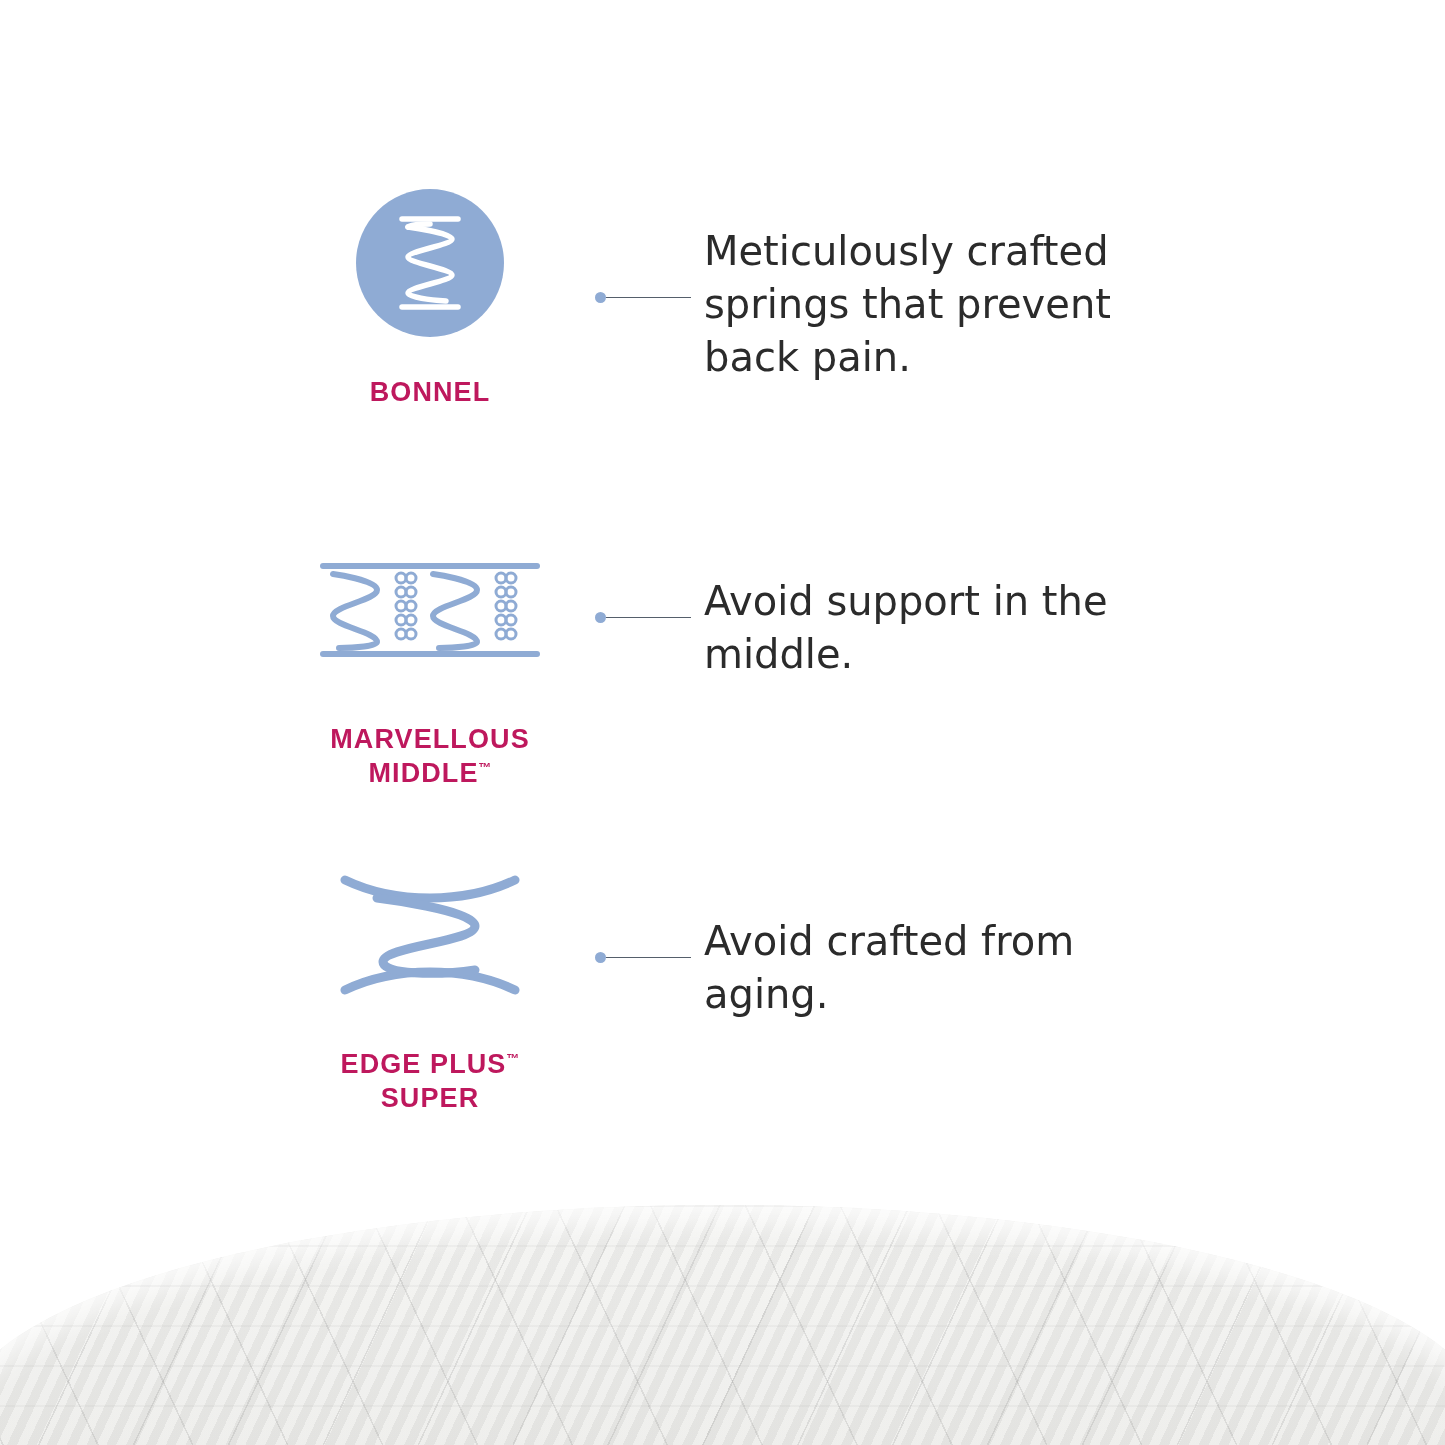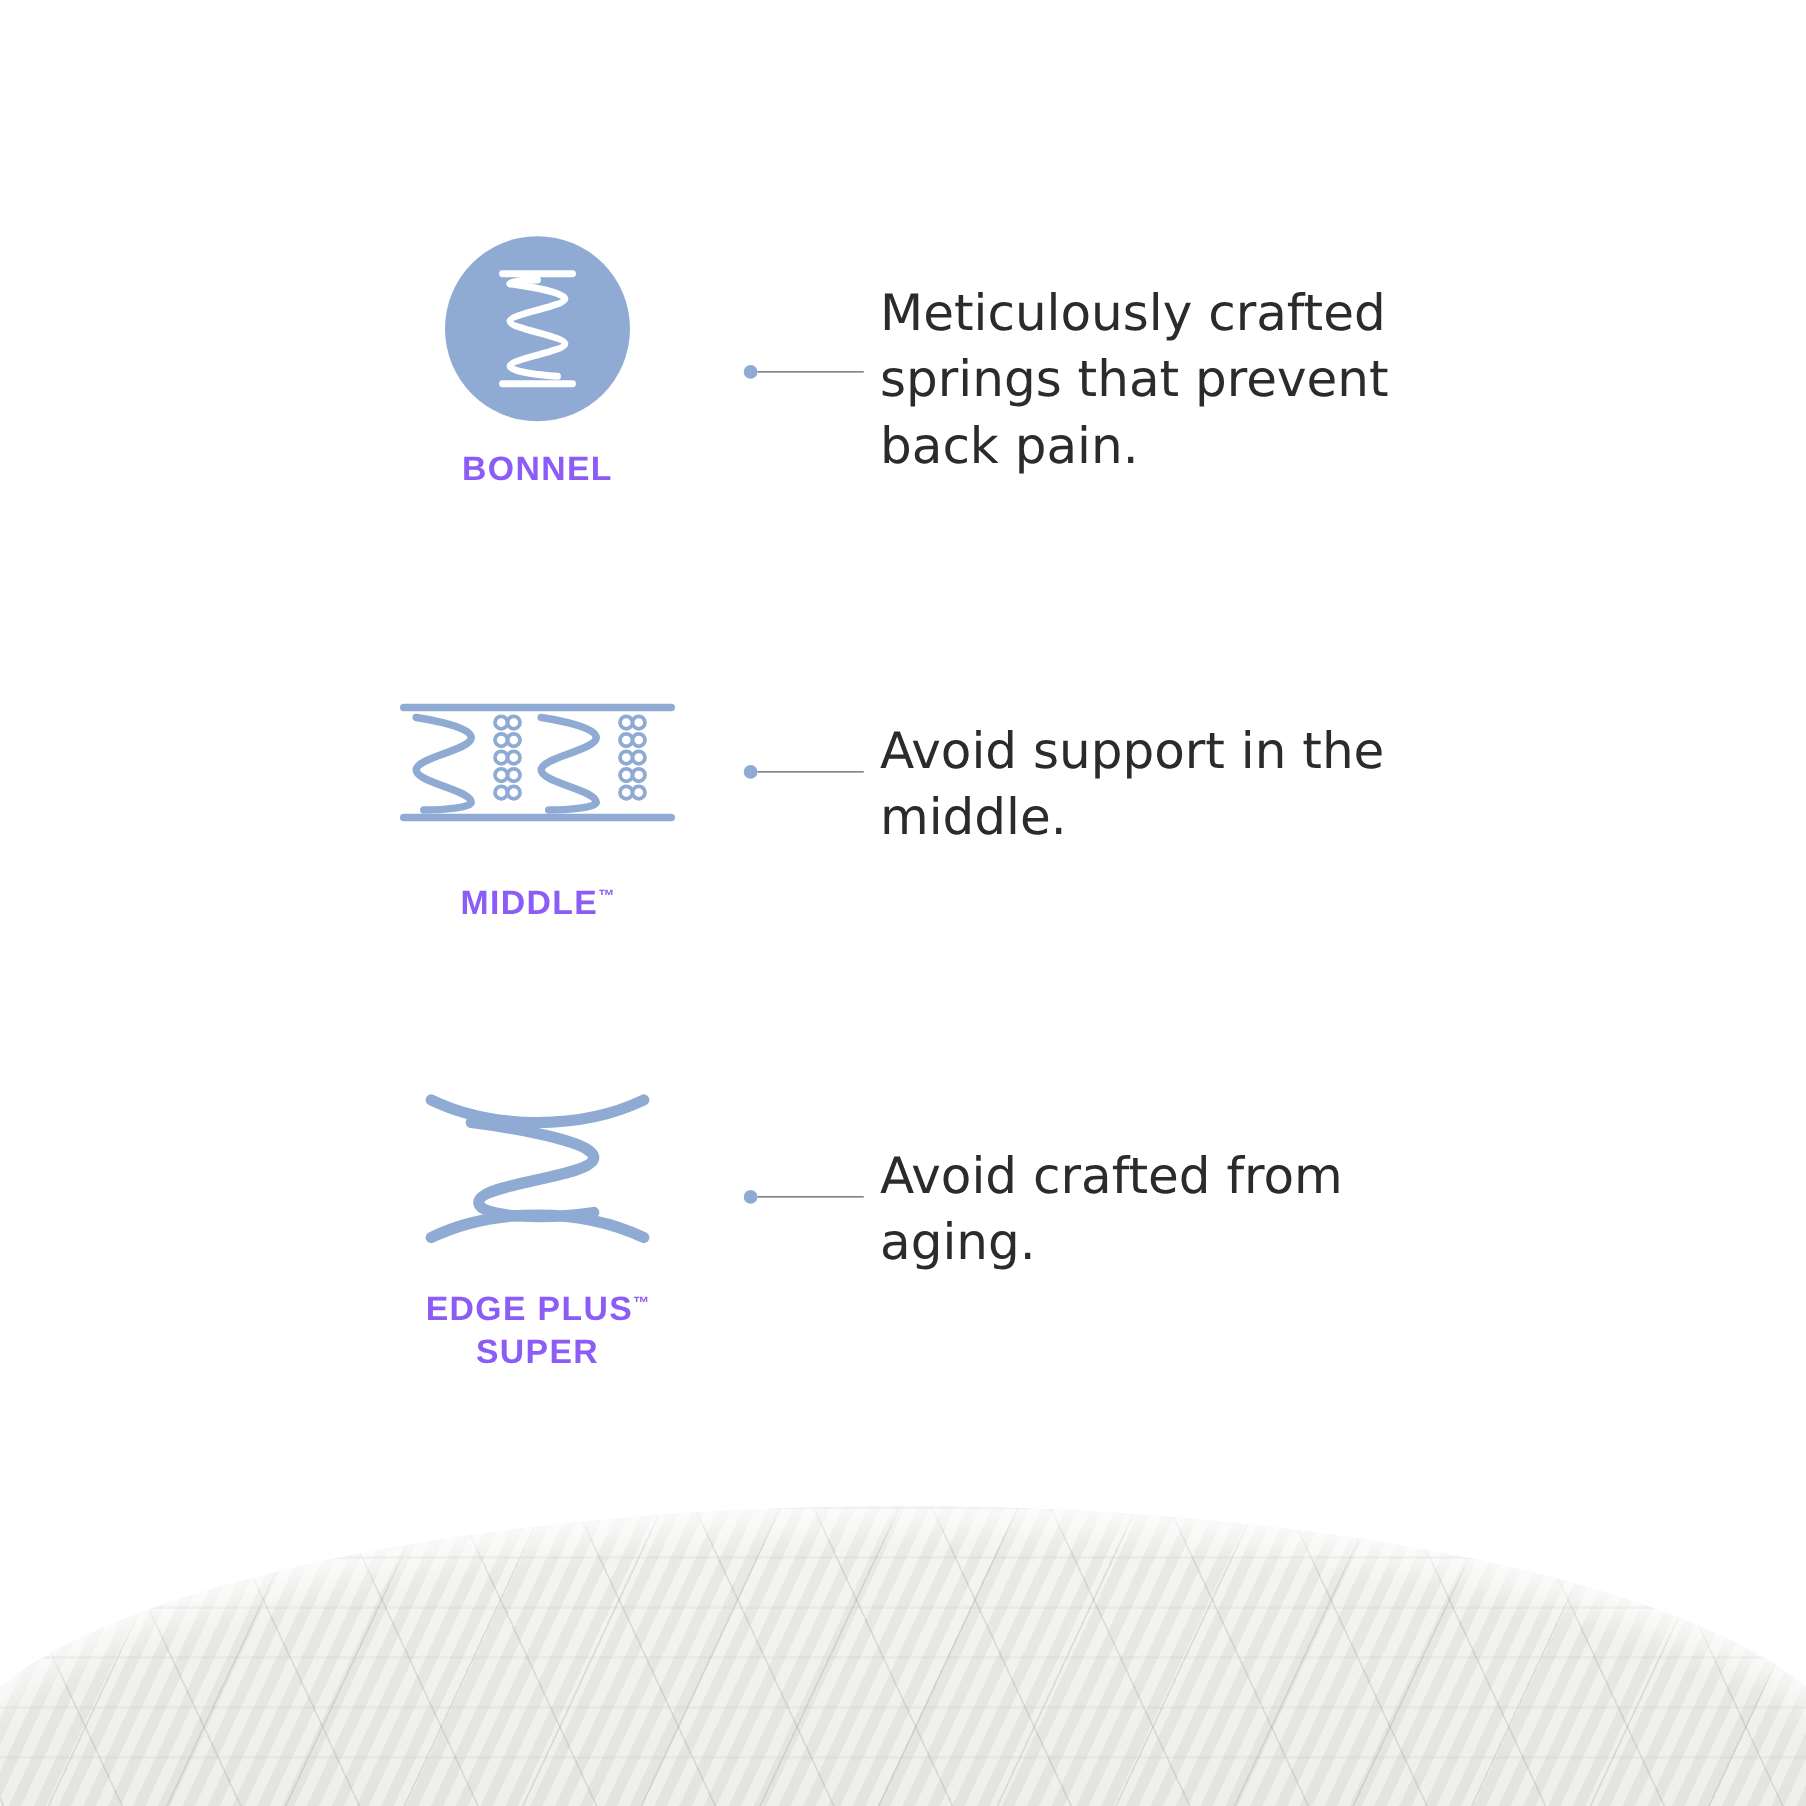--- a/index.html
+++ b/index.html
@@ -36,22 +36,22 @@
     width: 300px;
     text-align: center;
   }
   .icon-art {
     height: 170px;
     display: flex;
     align-items: center;
     justify-content: center;
   }
   .icon-caption {
-    margin-top: 11px;
-    color: #8b5cf6;
+    margin-top: 28px;
+    color: #be185d;
     font-weight: bold;
     font-size: 27px;
     letter-spacing: 1.1px;
     line-height: 1.25;
     text-transform: uppercase;
   }
   .tm {
     font-size: 13px;
     vertical-align: super;
     letter-spacing: 0;
@@ -194,20 +194,21 @@
             <circle cx="186" cy="56" r="5"></circle>
               <circle cx="196" cy="56" r="5"></circle>
             <circle cx="186" cy="70" r="5"></circle>
               <circle cx="196" cy="70" r="5"></circle>
             <circle cx="186" cy="84" r="5"></circle>
               <circle cx="196" cy="84" r="5"></circle>
           </g>
         </svg>
       </div>
       <div class="icon-caption">
+        <div>MARVELLOUS</div>
         <div><span>MIDDLE</span><span class="tm">™</span></div>
       </div>
     </div>
     <div class="connector">
       <span class="dot"></span>
       <span class="line"></span>
     </div>
     <div class="description">Avoid support in the middle.</div>
   </div>
 

